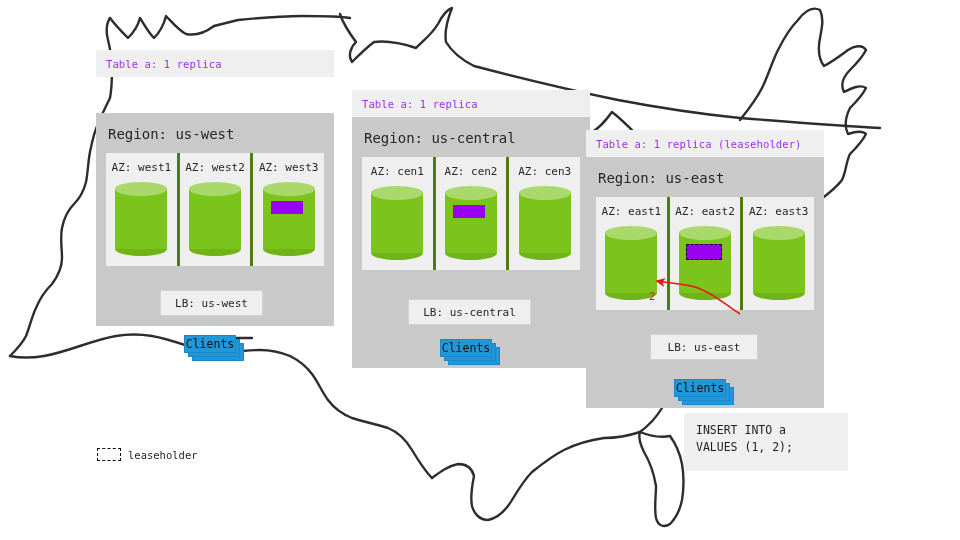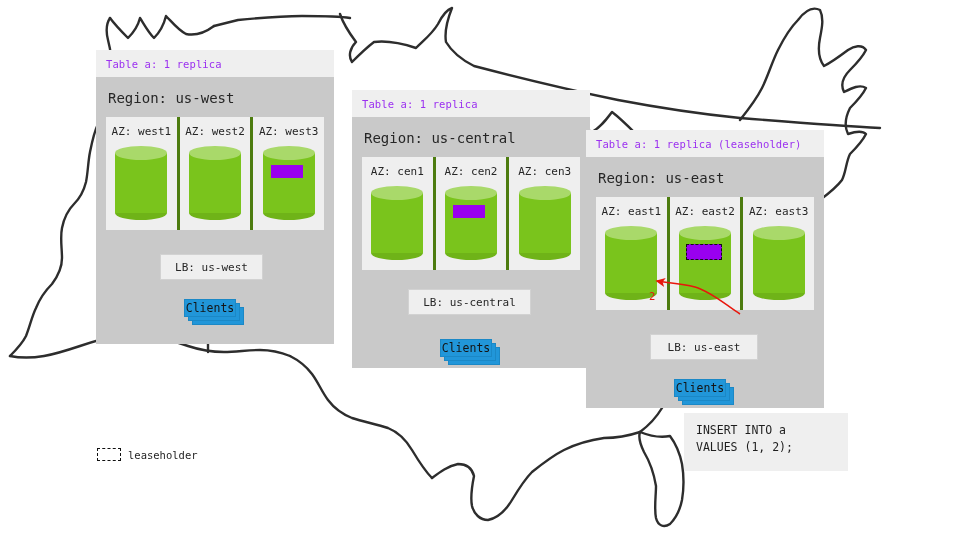--- a/index.html
+++ b/index.html
@@ -210,21 +210,21 @@
              C106,32 106,24 110,18" fill="none" stroke="#2d2d2d" stroke-width="2.4" stroke-linecap="round" stroke-linejoin="round"></path>
     <path d="M110,18 C116,26 122,32 128,38 C134,32 138,26 140,18
              C144,24 148,32 154,38 C160,32 164,24 166,16
              C172,22 178,30 186,34 C196,36 206,32 214,26" fill="none" stroke="#2d2d2d" stroke-width="2.4" stroke-linecap="round" stroke-linejoin="round"></path>
     <path d="M214,26 C222,24 230,22 238,20 C258,18 280,16 302,16
              C320,16 338,16 350,18" fill="none" stroke="#2d2d2d" stroke-width="2.4" stroke-linecap="round" stroke-linejoin="round"></path>
   </svg>
 
   <div class="region" style="left:96px;top:50px;width:238px;">
     <div class="region-header">Table a: 1 replica</div>
-    <div class="region-body" style="height:267px;">
+    <div class="region-body" style="height:213px;margin-top:36px;">
       <div class="region-title">Region: us-west</div>
 
       <div class="az-row" style="height:113px;">
         <div class="az">
           <div class="az-label">AZ: west1</div>
           <div class="cyl" style="width:52px;height:79px;">
             <div class="cyl-bottom"></div>
             <div class="cyl-body"></div>
             <div class="cyl-top"></div>
           </div>
@@ -284,21 +284,21 @@
         <div class="az">
           <div class="az-label">AZ: cen3</div>
           <div class="cyl" style="width:52px;height:79px;">
             <div class="cyl-bottom"></div>
             <div class="cyl-body"></div>
             <div class="cyl-top"></div>
           </div>
         </div>
       </div>
 
-      <div class="lb" style="left:56px;top:172px;width:123px;height:26px;">LB: us-central</div>
+      <div class="lb" style="left:56px;top:182px;width:123px;height:26px;">LB: us-central</div>
 
       <div class="clients" style="left:88px;top:222px;width:62px;height:28px;">
         <div class="sheet" style="left:8px;top:8px;width:52px;height:18px;"></div>
         <div class="sheet" style="left:4px;top:4px;width:52px;height:18px;"></div>
         <div class="sheet front" style="left:0;top:0;width:52px;height:18px;">Clients</div>
       </div>
     </div>
   </div>
 
   <div class="region" style="left:586px;top:130px;width:238px;">

